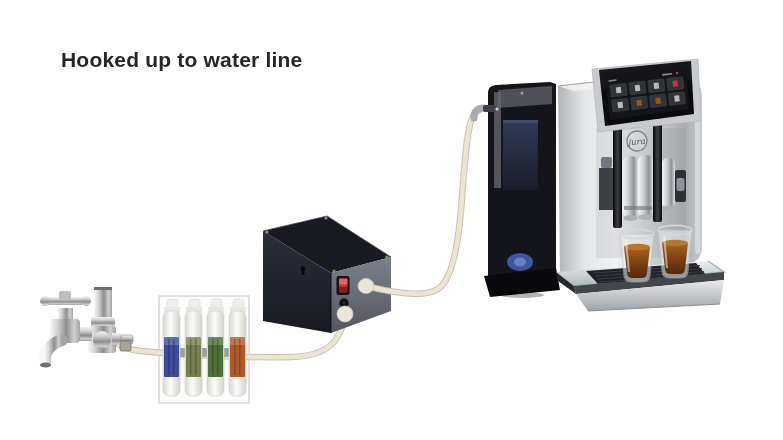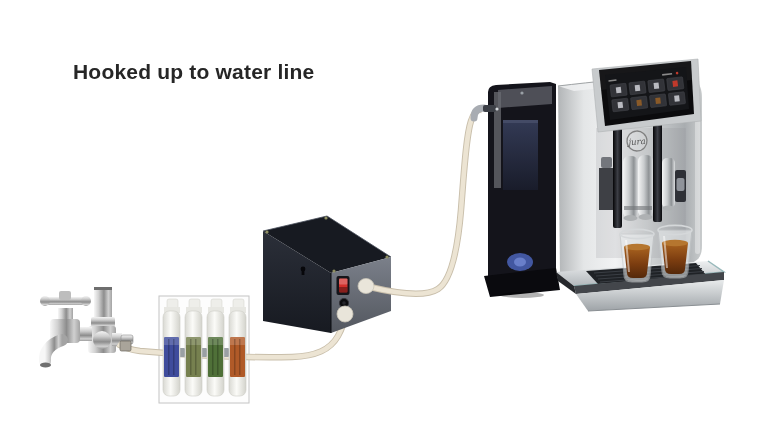--- a/index.html
+++ b/index.html
@@ -1,19 +1,19 @@
 <!DOCTYPE html>
 <html><head>
 <meta charset="utf-8">
 <style>
   html,body{margin:0;padding:0;background:#fff;}
   .stage{position:relative;width:783px;height:440px;background:#ffffff;overflow:hidden;
          font-family:"Liberation Sans",sans-serif;}
   .title{position:absolute;left:57px;top:44px;font-size:21px;font-weight:700;
-         color:#262626;letter-spacing:.2px;margin:16px;}
+         color:#262626;letter-spacing:.2px;margin:4px;}
   svg{position:absolute;left:0;top:0;}
   .logo-text{font-family:"DejaVu Serif",serif;font-style:italic;font-size:8.5px;fill:#555;}
 </style>
 </head>
 <body>
 
 <div class="stage">
   <h1 class="title">Hooked up to water line</h1>
 
   <svg width="783" height="440" viewBox="0 0 783 440">

